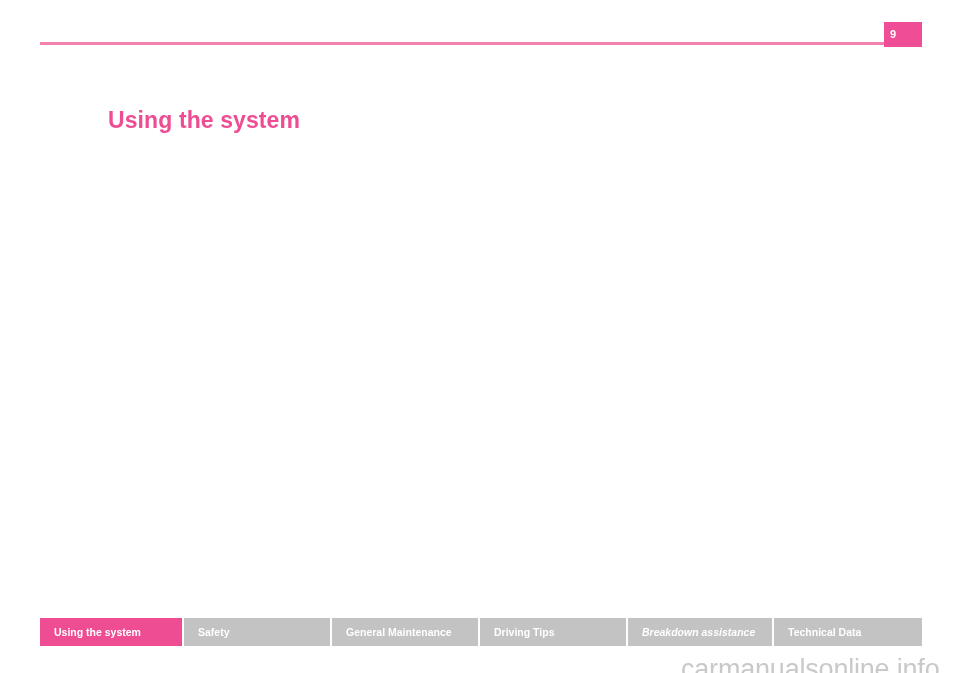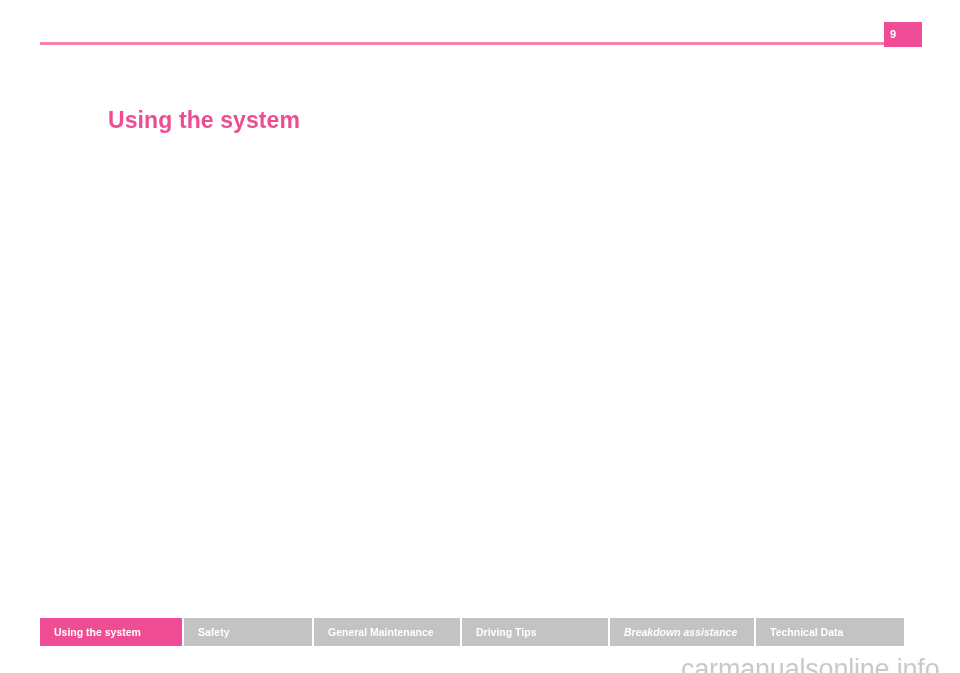--- a/index.html
+++ b/index.html
@@ -96,21 +96,21 @@
   }
   .footer-tab:last-child {
     border-right: none;
   }
   .footer-tab.active {
     background: #ee4d93;
   }
 
   
   .tab-w-0 { width: 144px; }
-  .tab-w-1 { width: 130px; }
+  .tab-w-1 { width: 148px; }
   .tab-w-2 { width: 148px; }
   .tab-w-3 { width: 148px; }
   .tab-w-4 { width: 146px; font-style: italic; }
   .tab-w-5 { width: 148px; }
 
   
   .watermark {
     position: absolute;
     left: 681px;
     top: 654px;

